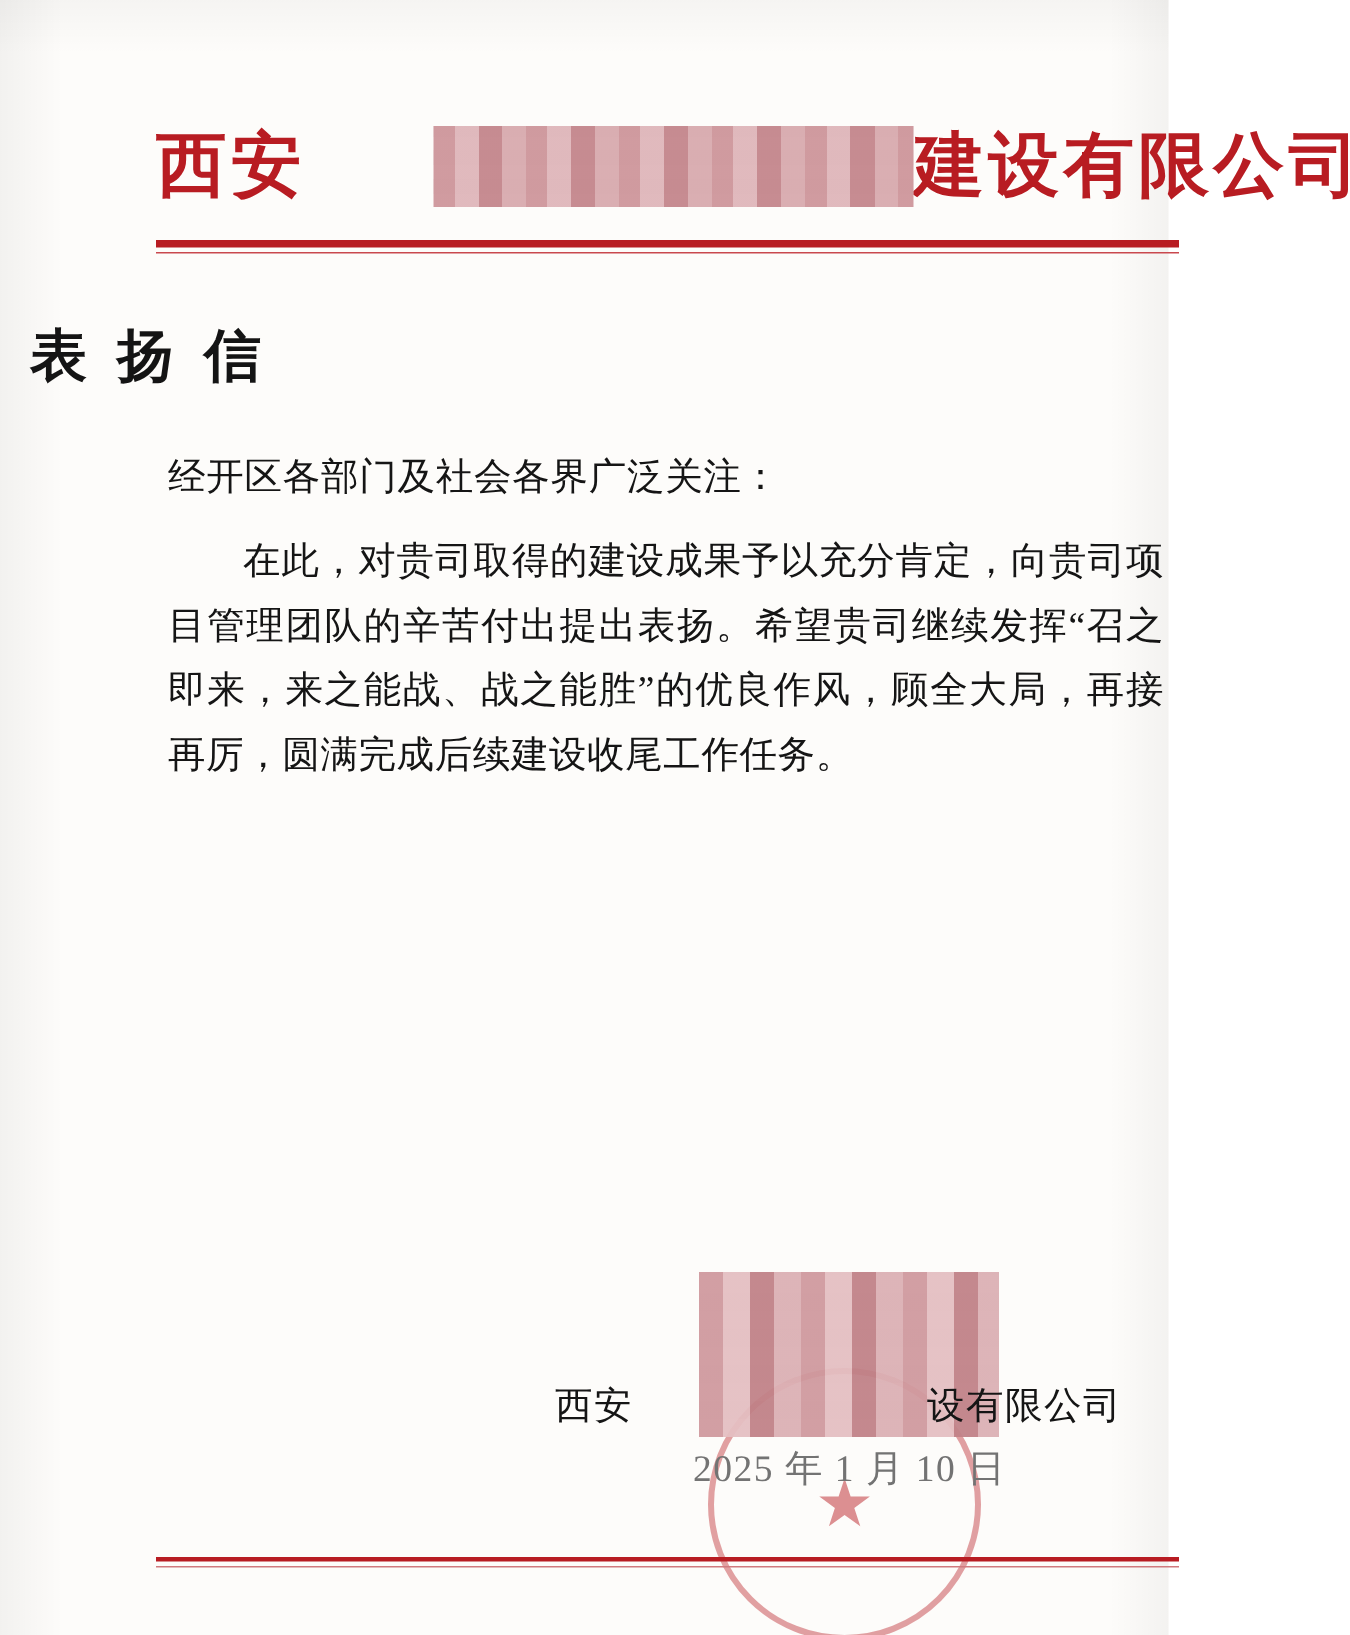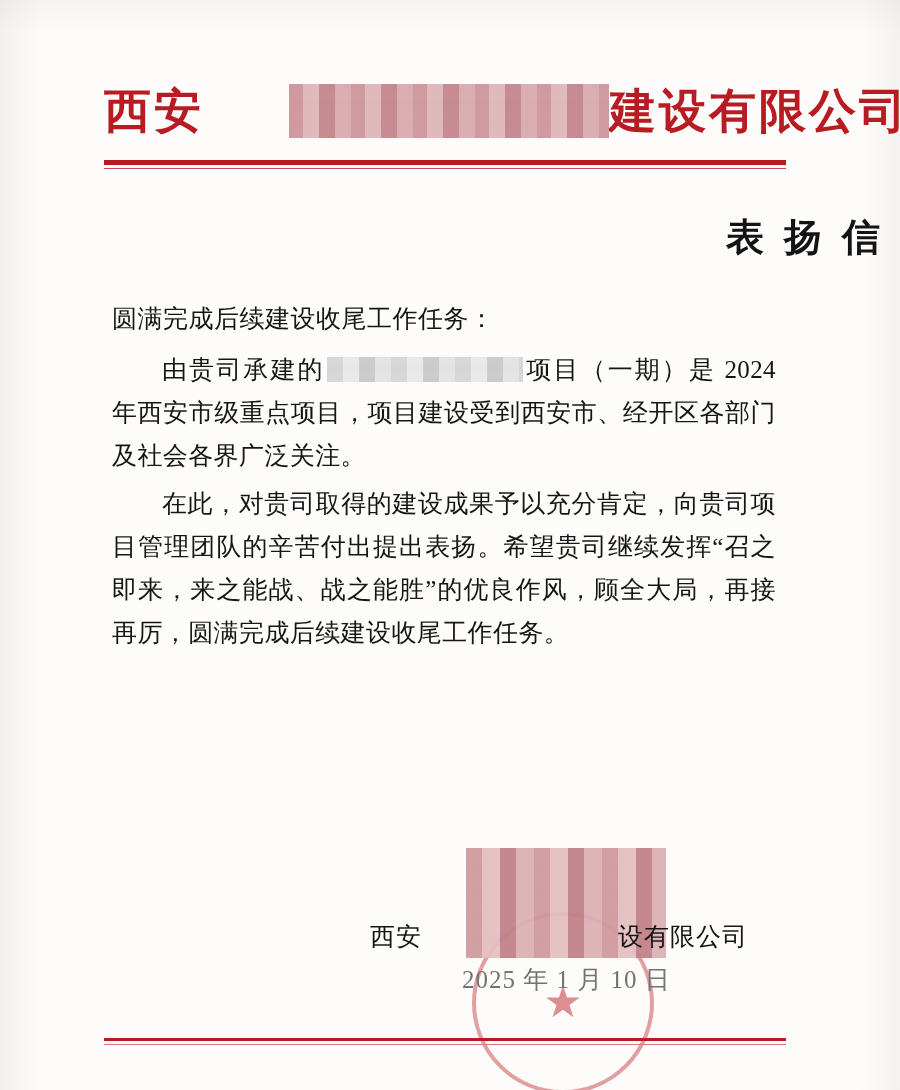--- a/index.html
+++ b/index.html
@@ -9,21 +9,21 @@
   body {
     width: 900px;
     height: 1090px;
     background: #ffffff;
     font-family: "Liberation Serif", "DejaVu Serif", serif;
     color: #1a1a1a;
     overflow: hidden;
   }
   .page {
     position: relative;
-    width: 900px;
+    width: 779px;
     height: 1090px;
     background: #fdfcfa;
   }
   
   .page::before {
     content: "";
     position: absolute;
     inset: 0;
     background:
       linear-gradient(90deg, rgba(0,0,0,0.045) 0px, rgba(0,0,0,0.0) 42px),
@@ -90,21 +90,21 @@
     height: 1px;
     background: #c9494e;
   }
 
   
   .doc-title {
     position: absolute;
     left: 0;
     top: 212px;
     width: 900px;
-    text-align: right;
+    text-align: left;
     font-size: 38px;
     font-weight: bold;
     letter-spacing: 20px;
     text-indent: 20px;
     color: #141414;
     font-family: Liberation Sans, sans-serif;
   }
 
   
   .salutation {
@@ -247,24 +247,23 @@
   <div class="letterhead">
     <div class="letterhead-text">西安</div>
     <div class="redaction redaction-head"></div>
     <div class="letterhead-text" style="left:505px; width:300px;">建设有限公司</div>
   </div>
   <div class="head-rule"></div>
   <div class="head-rule-thin"></div>
 
   <div class="doc-title">表扬信</div>
 
-  <div class="salutation">圆满完成后续建设收尾工作任务：</div>
+  <div class="salutation">经开区各部门及社会各界广泛关注：</div>
 
   <div class="body-block">
-    <p class="para p-1"><span>由贵司承建的</span><span class="inline-redaction"></span><span>项目（一期）是 2024 年西安市级重点项目，项目建设受到西安市、经开区各部门及社会各界广泛关注。</span></p>
     <p class="para p-3">在此，对贵司取得的建设成果予以充分肯定，向贵司项目管理团队的辛苦付出提出表扬。希望贵司继续发挥“召之即来，来之能战、战之能胜”的优良作风，顾全大局，再接再厉，圆满完成后续建设收尾工作任务。</p>
   </div>
 
   <div class="sign-area">
     <div class="stamp">
       <span class="stamp-star">★</span>
     </div>
     <div class="sign-redaction"></div>
     <div class="sign-line">
       <span class="sign-company-left">西安</span><span>设有限公司</span>

